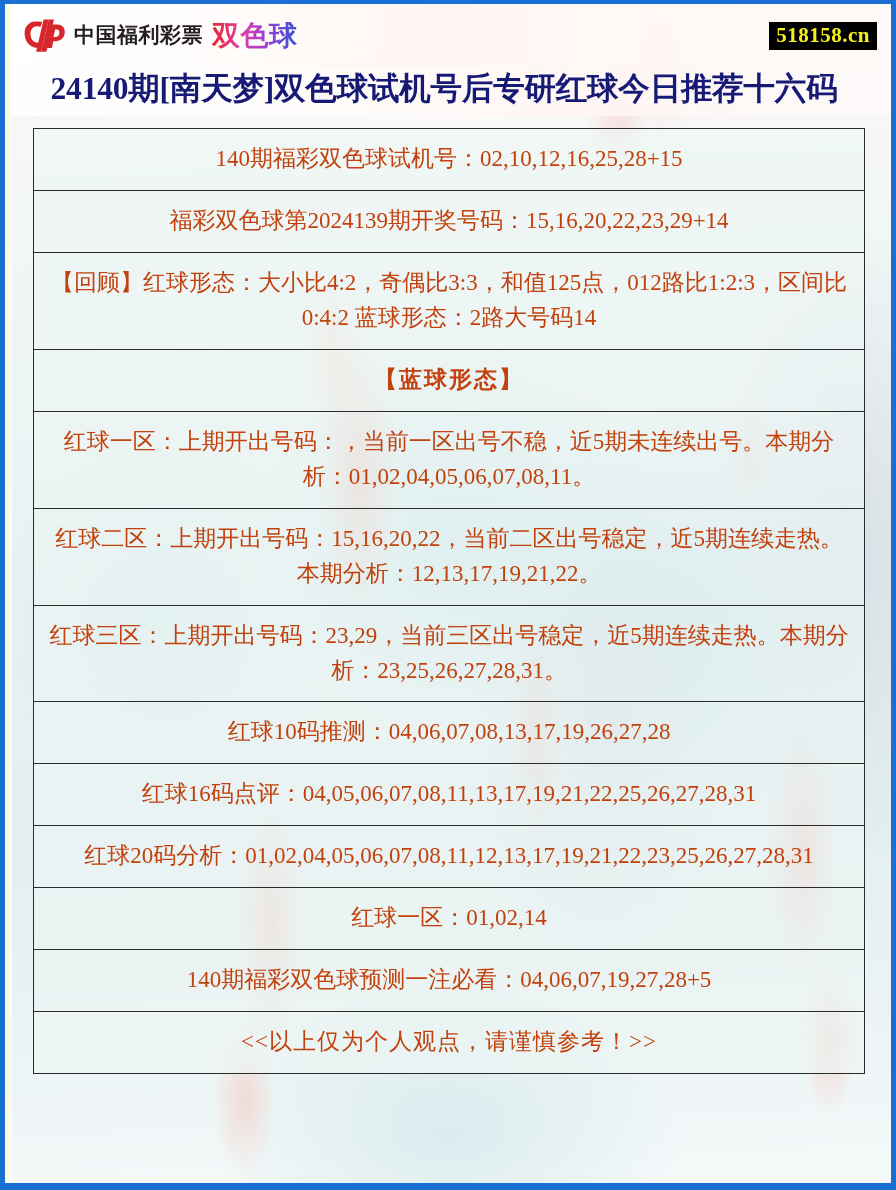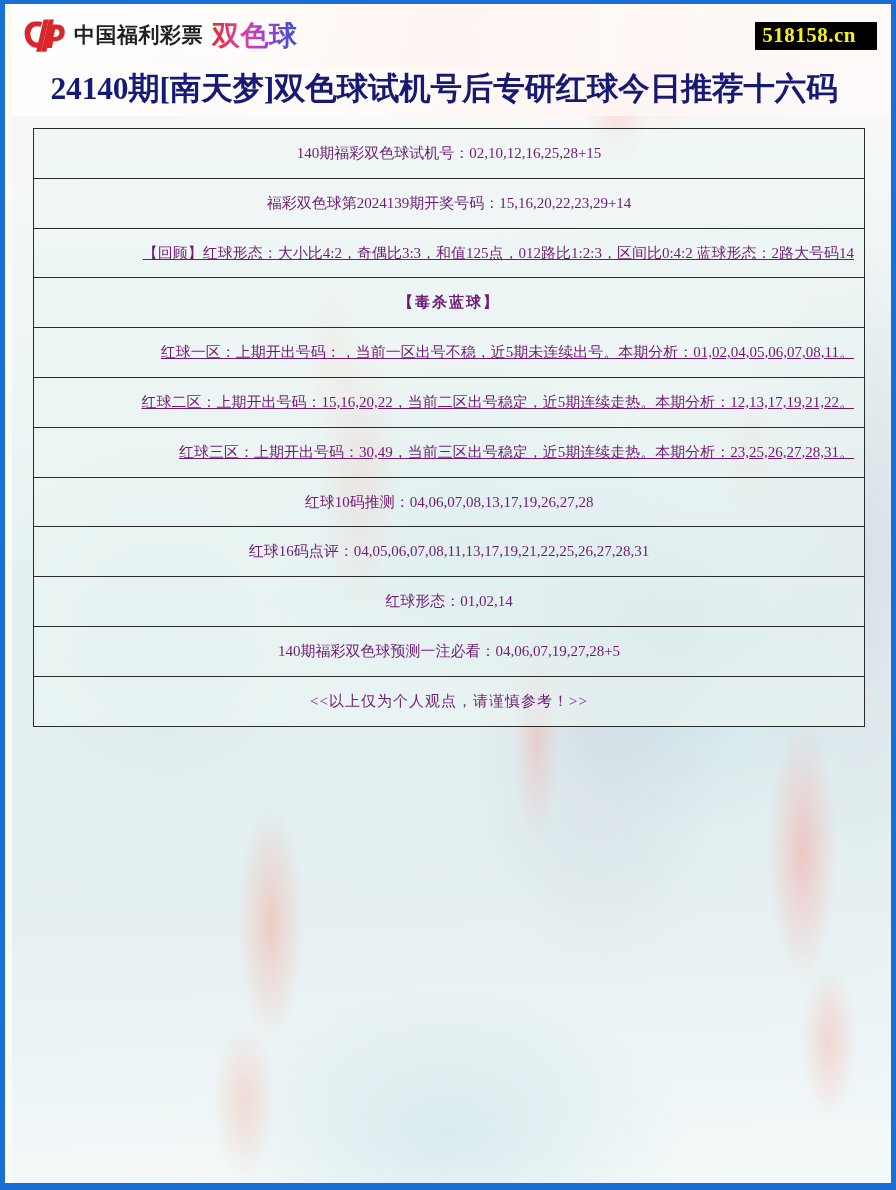--- a/index.html
+++ b/index.html
@@ -131,21 +131,21 @@
     line-height: 1;
     white-space: nowrap;
     background: linear-gradient(92deg, #e8262b 0%, #e43fa0 32%, #9a3fd4 64%, #2e54d0 100%);
     -webkit-background-clip: text;
     background-clip: text;
     color: transparent;
     -webkit-text-fill-color: transparent;
   }
   .site-badge {
     background: #000000;
-    padding: 3px 21px 4px 7px;
+    padding: 3px 7px 4px 7px;
     line-height: 1;
     flex: 0 0 auto;
   }
   .site-badge span {
     font-family: "Liberation Serif", "DejaVu Serif", serif;
     font-size: 21px;
     font-weight: bold;
     color: #f7f018;
     letter-spacing: 0.5px;
     white-space: nowrap;
@@ -179,28 +179,28 @@
   table.main {
     width: 100%;
     border-collapse: collapse;
     table-layout: fixed;
     background: rgba(236,245,244,0.46);
   }
   table.main td {
     border: 1px solid #2b2b2b;
     padding: 13px 10px;
     font-family: "Liberation Serif", "DejaVu Serif", serif;
-    font-size: 15px;
-    color: #701a75;
+    font-size: 23px;
+    color: #c2410c;
     line-height: 1.52;
     vertical-align: middle;
     background: rgba(240,247,246,0.30);
   }
   td.center { text-align: center; }
-  td.left   { text-align: right; padding-left: 12px; padding-right: 12px; text-decoration: underline; }
+  td.left   { text-align: center; padding-left: 12px; padding-right: 12px; }
   td.section {
     text-align: center;
     font-weight: bold;
     letter-spacing: 2px;
     padding-top: 16px;
     padding-bottom: 16px;
   }
   td.tall { padding-top: 16px; padding-bottom: 16px; }
   td.tall2 { padding-top: 19px; padding-bottom: 19px; }
   td.note {
@@ -248,39 +248,42 @@
         <tr>
           <td class="center tall" colspan="3">140期福彩双色球试机号：02,10,12,16,25,28+15</td>
         </tr>
         <tr>
           <td class="center tall" colspan="3">福彩双色球第2024139期开奖号码：15,16,20,22,23,29+14</td>
         </tr>
         <tr>
           <td class="left" colspan="3">【回顾】红球形态：大小比4:2，奇偶比3:3，和值125点，012路比1:2:3，区间比0:4:2 蓝球形态：2路大号码14</td>
         </tr>
         <tr>
-          <td class="section" colspan="3">【毒杀蓝球】</td>
+          <td class="section" colspan="3">【蓝球形态】</td>
         </tr>
         <tr>
           <td class="left" colspan="3">红球一区：上期开出号码：，当前一区出号不稳，近5期未连续出号。本期分析：01,02,04,05,06,07,08,11。</td>
         </tr>
         <tr>
           <td class="left" colspan="3">红球二区：上期开出号码：15,16,20,22，当前二区出号稳定，近5期连续走热。本期分析：12,13,17,19,21,22。</td>
         </tr>
         <tr>
-          <td class="left" colspan="3">红球三区：上期开出号码：30,49，当前三区出号稳定，近5期连续走热。本期分析：23,25,26,27,28,31。</td>
+          <td class="left" colspan="3">红球三区：上期开出号码：23,29，当前三区出号稳定，近5期连续走热。本期分析：23,25,26,27,28,31。</td>
         </tr>
         <tr>
           <td class="center tall" colspan="3">红球10码推测：04,06,07,08,13,17,19,26,27,28</td>
         </tr>
         <tr>
           <td class="center tall" colspan="3">红球16码点评：04,05,06,07,08,11,13,17,19,21,22,25,26,27,28,31</td>
         </tr>
         <tr>
-          <td class="center tall2" colspan="3">红球形态：01,02,14</td>
+          <td class="center tall" colspan="3">红球20码分析：01,02,04,05,06,07,08,11,12,13,17,19,21,22,23,25,26,27,28,31</td>
+        </tr>
+        <tr>
+          <td class="center tall2" colspan="3">红球一区：01,02,14</td>
         </tr>
         <tr>
           <td class="center tall2" colspan="3">140期福彩双色球预测一注必看：04,06,07,19,27,28+5</td>
         </tr>
         <tr>
           <td class="note" colspan="3">&lt;&lt;以上仅为个人观点，请谨慎参考！&gt;&gt;</td>
         </tr>
       </tbody>
     </table>
   </div>

